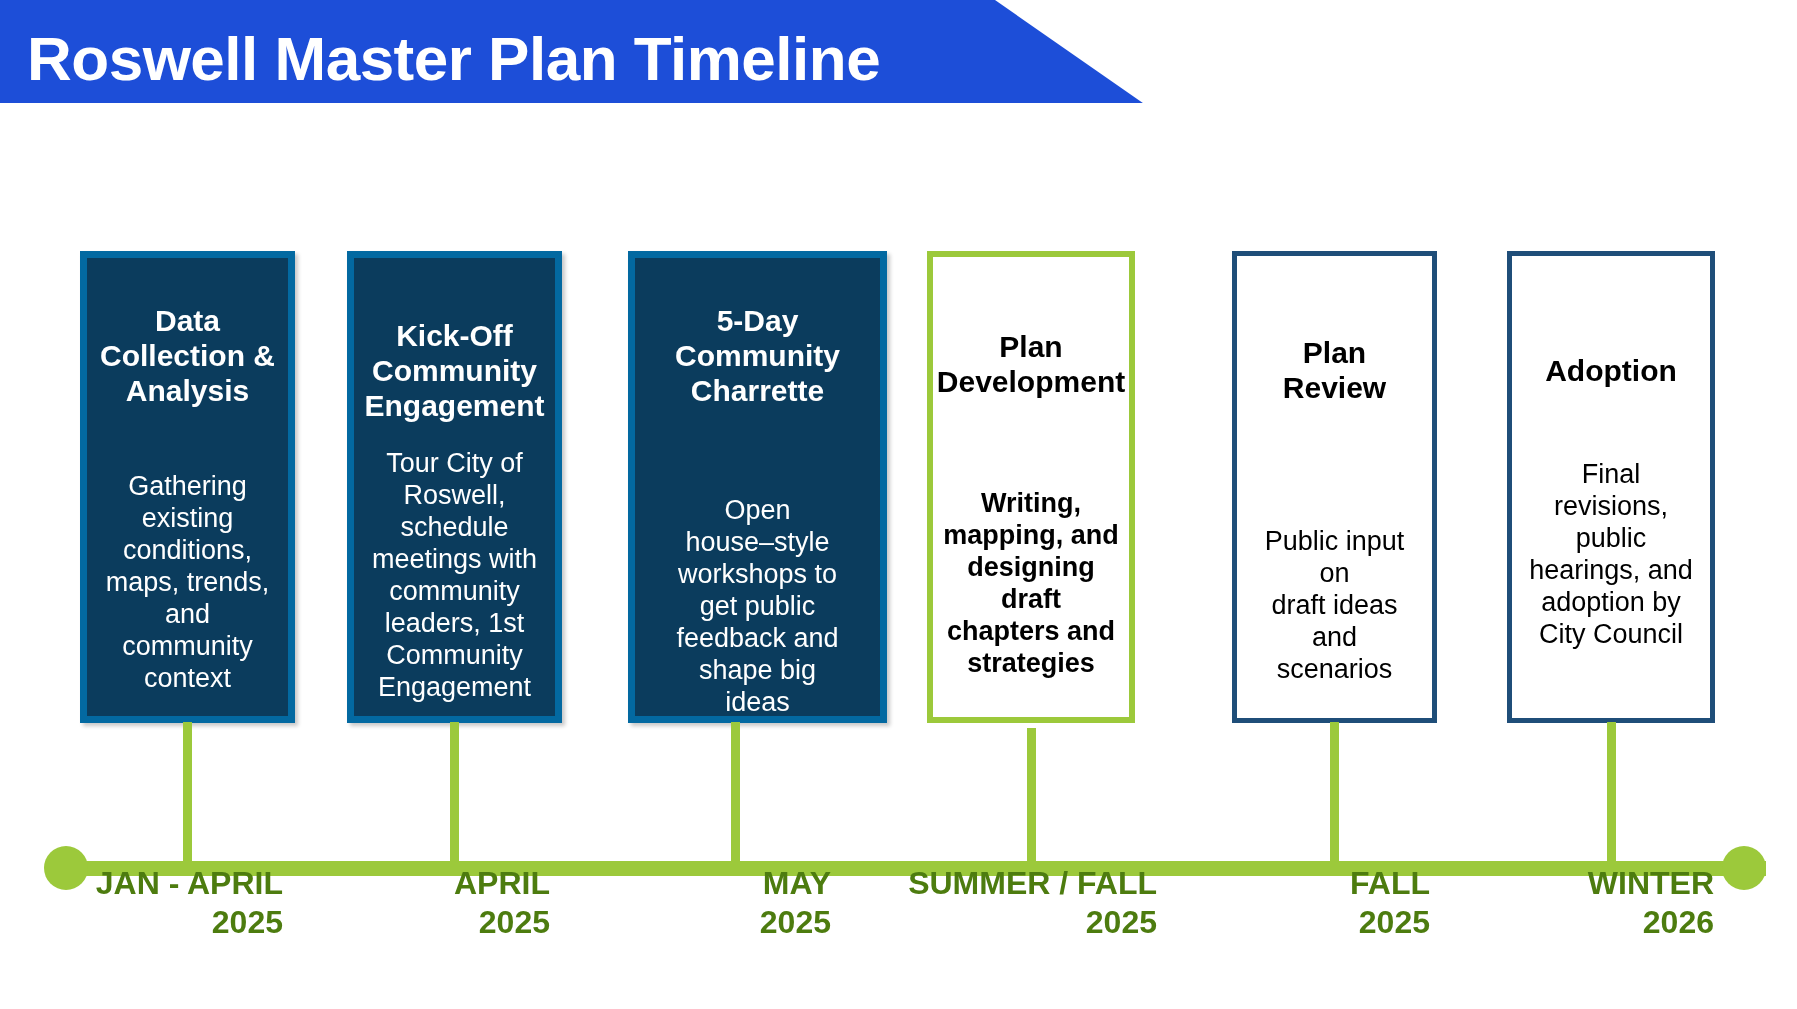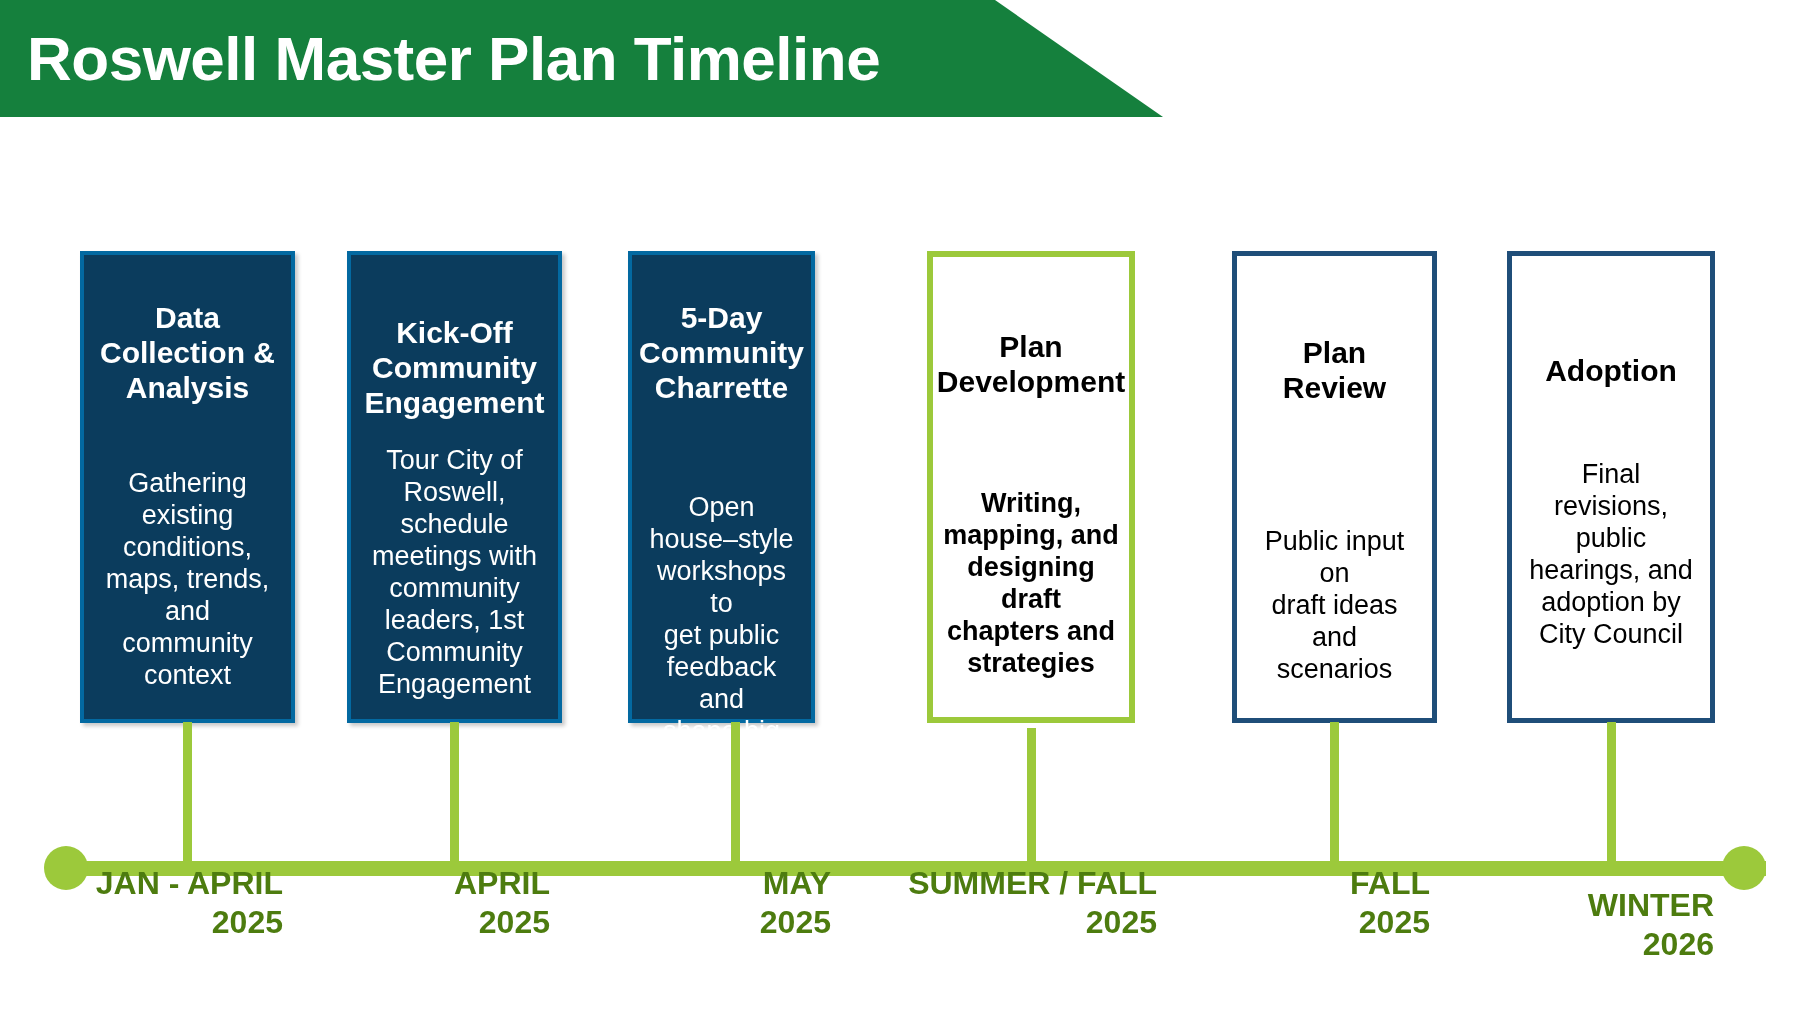--- a/index.html
+++ b/index.html
@@ -15,22 +15,22 @@
     font-family: "Liberation Sans", sans-serif;
     -webkit-font-smoothing: antialiased;
   }
 
   
   .banner {
     position: absolute;
     left: 0;
     top: 0;
     width: 1170px;
-    height: 117px;
-    background: #15803d;
+    height: 103px;
+    background: #1d4ed8;
     clip-path: polygon(0 0, 995px 0, 1163px 117px, 0 117px);
   }
   .banner-title {
     position: absolute;
     left: 27px;
     top: 16px;
     font-size: 62px;
     font-weight: bold;
     color: #ffffff;
     letter-spacing: -0.5px;
@@ -73,21 +73,21 @@
     top: 251px;
     height: 472px;
     box-sizing: border-box;
     display: flex;
     flex-direction: column;
     align-items: center;
     text-align: center;
   }
   .card.filled {
     background: #0B3C5D;
-    border: 4px solid #0369a1;
+    border: 7px solid #0369a1;
     box-shadow: 3px 3px 4px rgba(0,0,0,0.22);
   }
   .card.outline-navy {
     background: #ffffff;
     border: 5px solid #1F4E79;
   }
   .card.outline-green {
     background: #ffffff;
     border: 6px solid #9CC93B;
   }
@@ -151,21 +151,21 @@
   <div class="card-body" style="margin-top:24px;">Tour City of
 Roswell,
 schedule
 meetings with
 community
 leaders, 1st
 Community
 Engagement</div>
 </div>
 
-<div class="card filled" style="left:628px; width:187px;">
+<div class="card filled" style="left:628px; width:259px;">
   <div class="card-title" style="margin-top:45px;">5-Day
 Community
 Charrette</div>
   <div class="card-body" style="margin-top:86px;">Open
 house–style
 workshops to
 get public
 feedback and
 shape big
 ideas</div>
@@ -213,14 +213,14 @@
 <div class="date-label" style="left:83px; width:200px;">JAN - APRIL
 2025</div>
 <div class="date-label" style="left:350px; width:200px;">APRIL
 2025</div>
 <div class="date-label" style="left:631px; width:200px;">MAY
 2025</div>
 <div class="date-label" style="left:897px; width:260px;">SUMMER / FALL
 2025</div>
 <div class="date-label" style="left:1230px; width:200px;">FALL
 2025</div>
-<div class="date-label" style="left:1504px; width:210px;margin-top:22px;">WINTER
+<div class="date-label" style="left:1504px; width:210px;">WINTER
 2026</div>
 
 </body></html>

